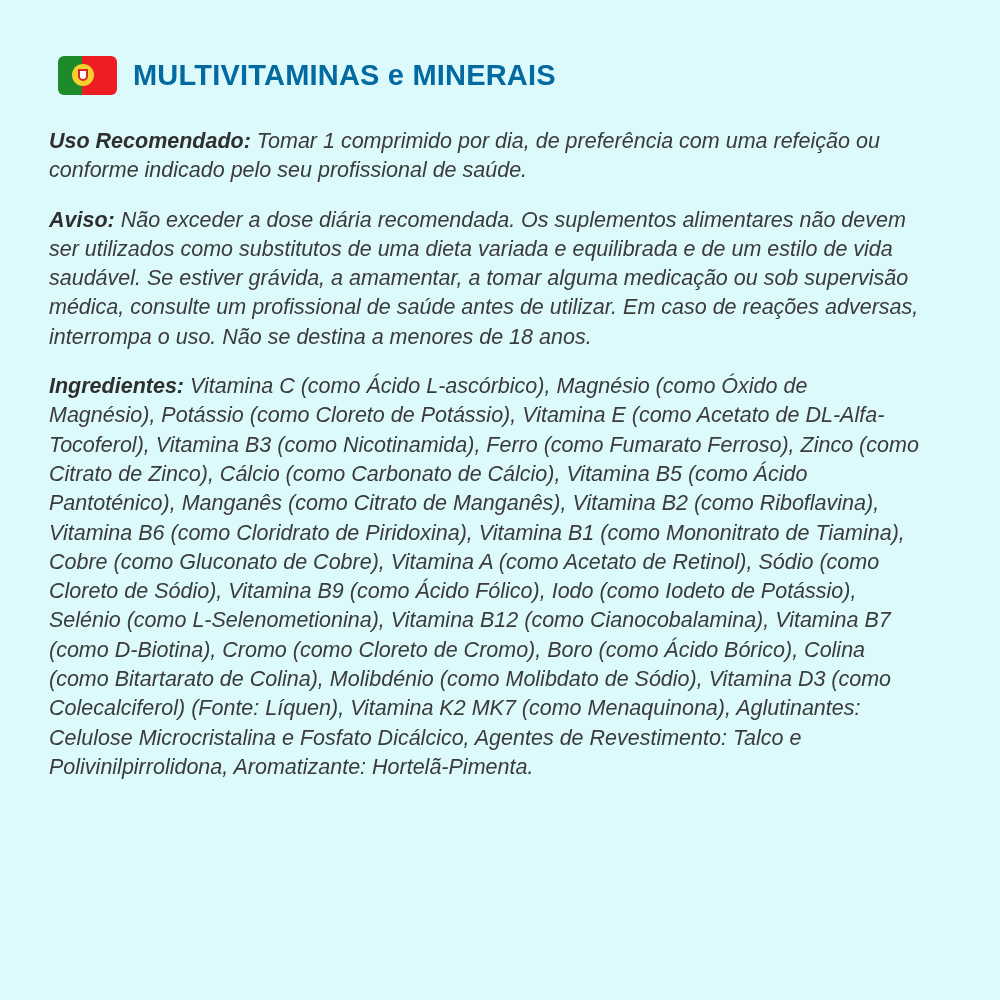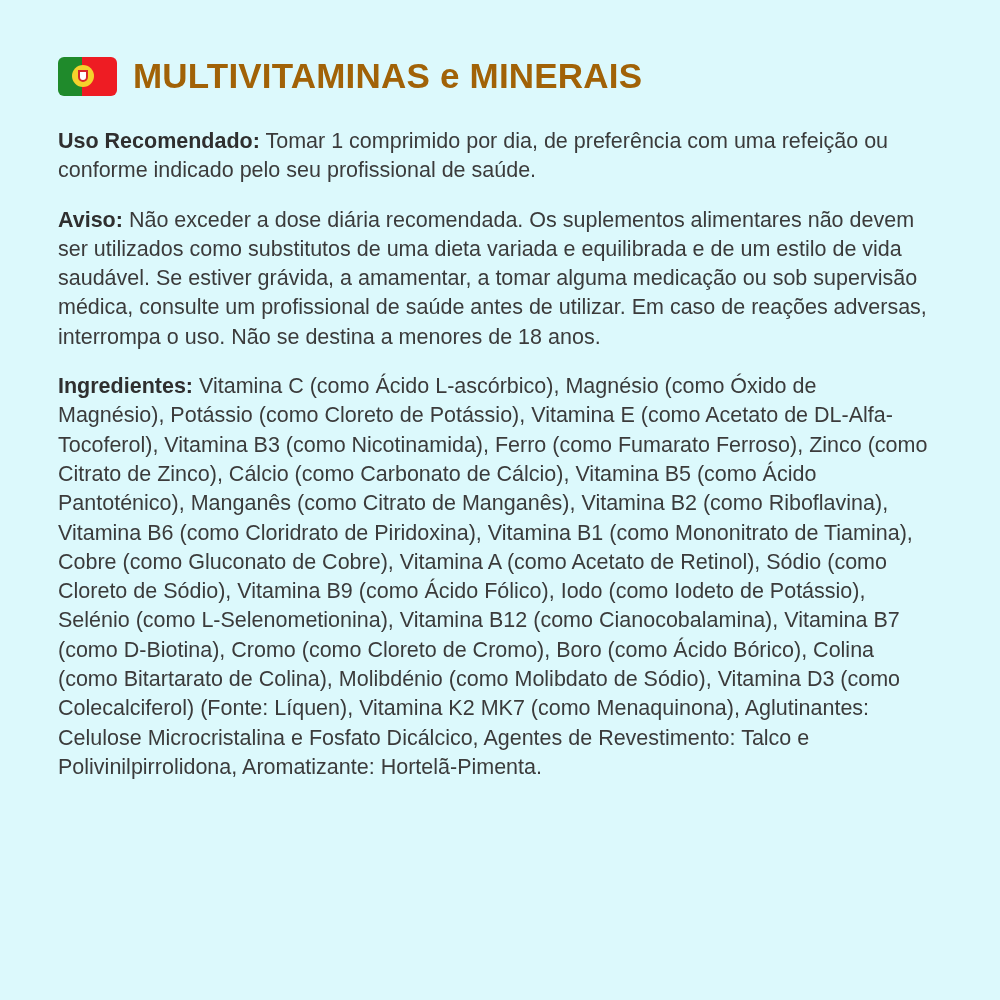--- a/index.html
+++ b/index.html
@@ -25,25 +25,25 @@
       position: absolute; left: 14px; top: 8px; width: 22px; height: 22px;
       border-radius: 50%; background: #f5d22c;
       display: flex; align-items: center; justify-content: center;
     }
     .flag .emblem .shield {
       width: 10px; height: 12px; background: #fff; border: 2px solid #d8262b;
       border-radius: 0 0 5px 5px; box-sizing: border-box;
     }
     .title {
       margin-left: 16px;
-      font-size: 35px; font-weight: 700; color: #a16207;
+      font-size: 29px; font-weight: 700; color: #0369a1;
       letter-spacing: 0.2px;
     }
     .content {
-      position: absolute; left: 58px; top: 127px; width: 870px;
+      position: absolute; left: 49px; top: 127px; width: 870px; font-style: italic;
     }
     .para {
       font-size: 21.5px; line-height: 29.3px; margin: 0 0 20px 0;
     }
     .para .label { font-weight: 700; color: #2f2f2f; }
   </style>
 </head>
 <body>
 
 <div class="header">

